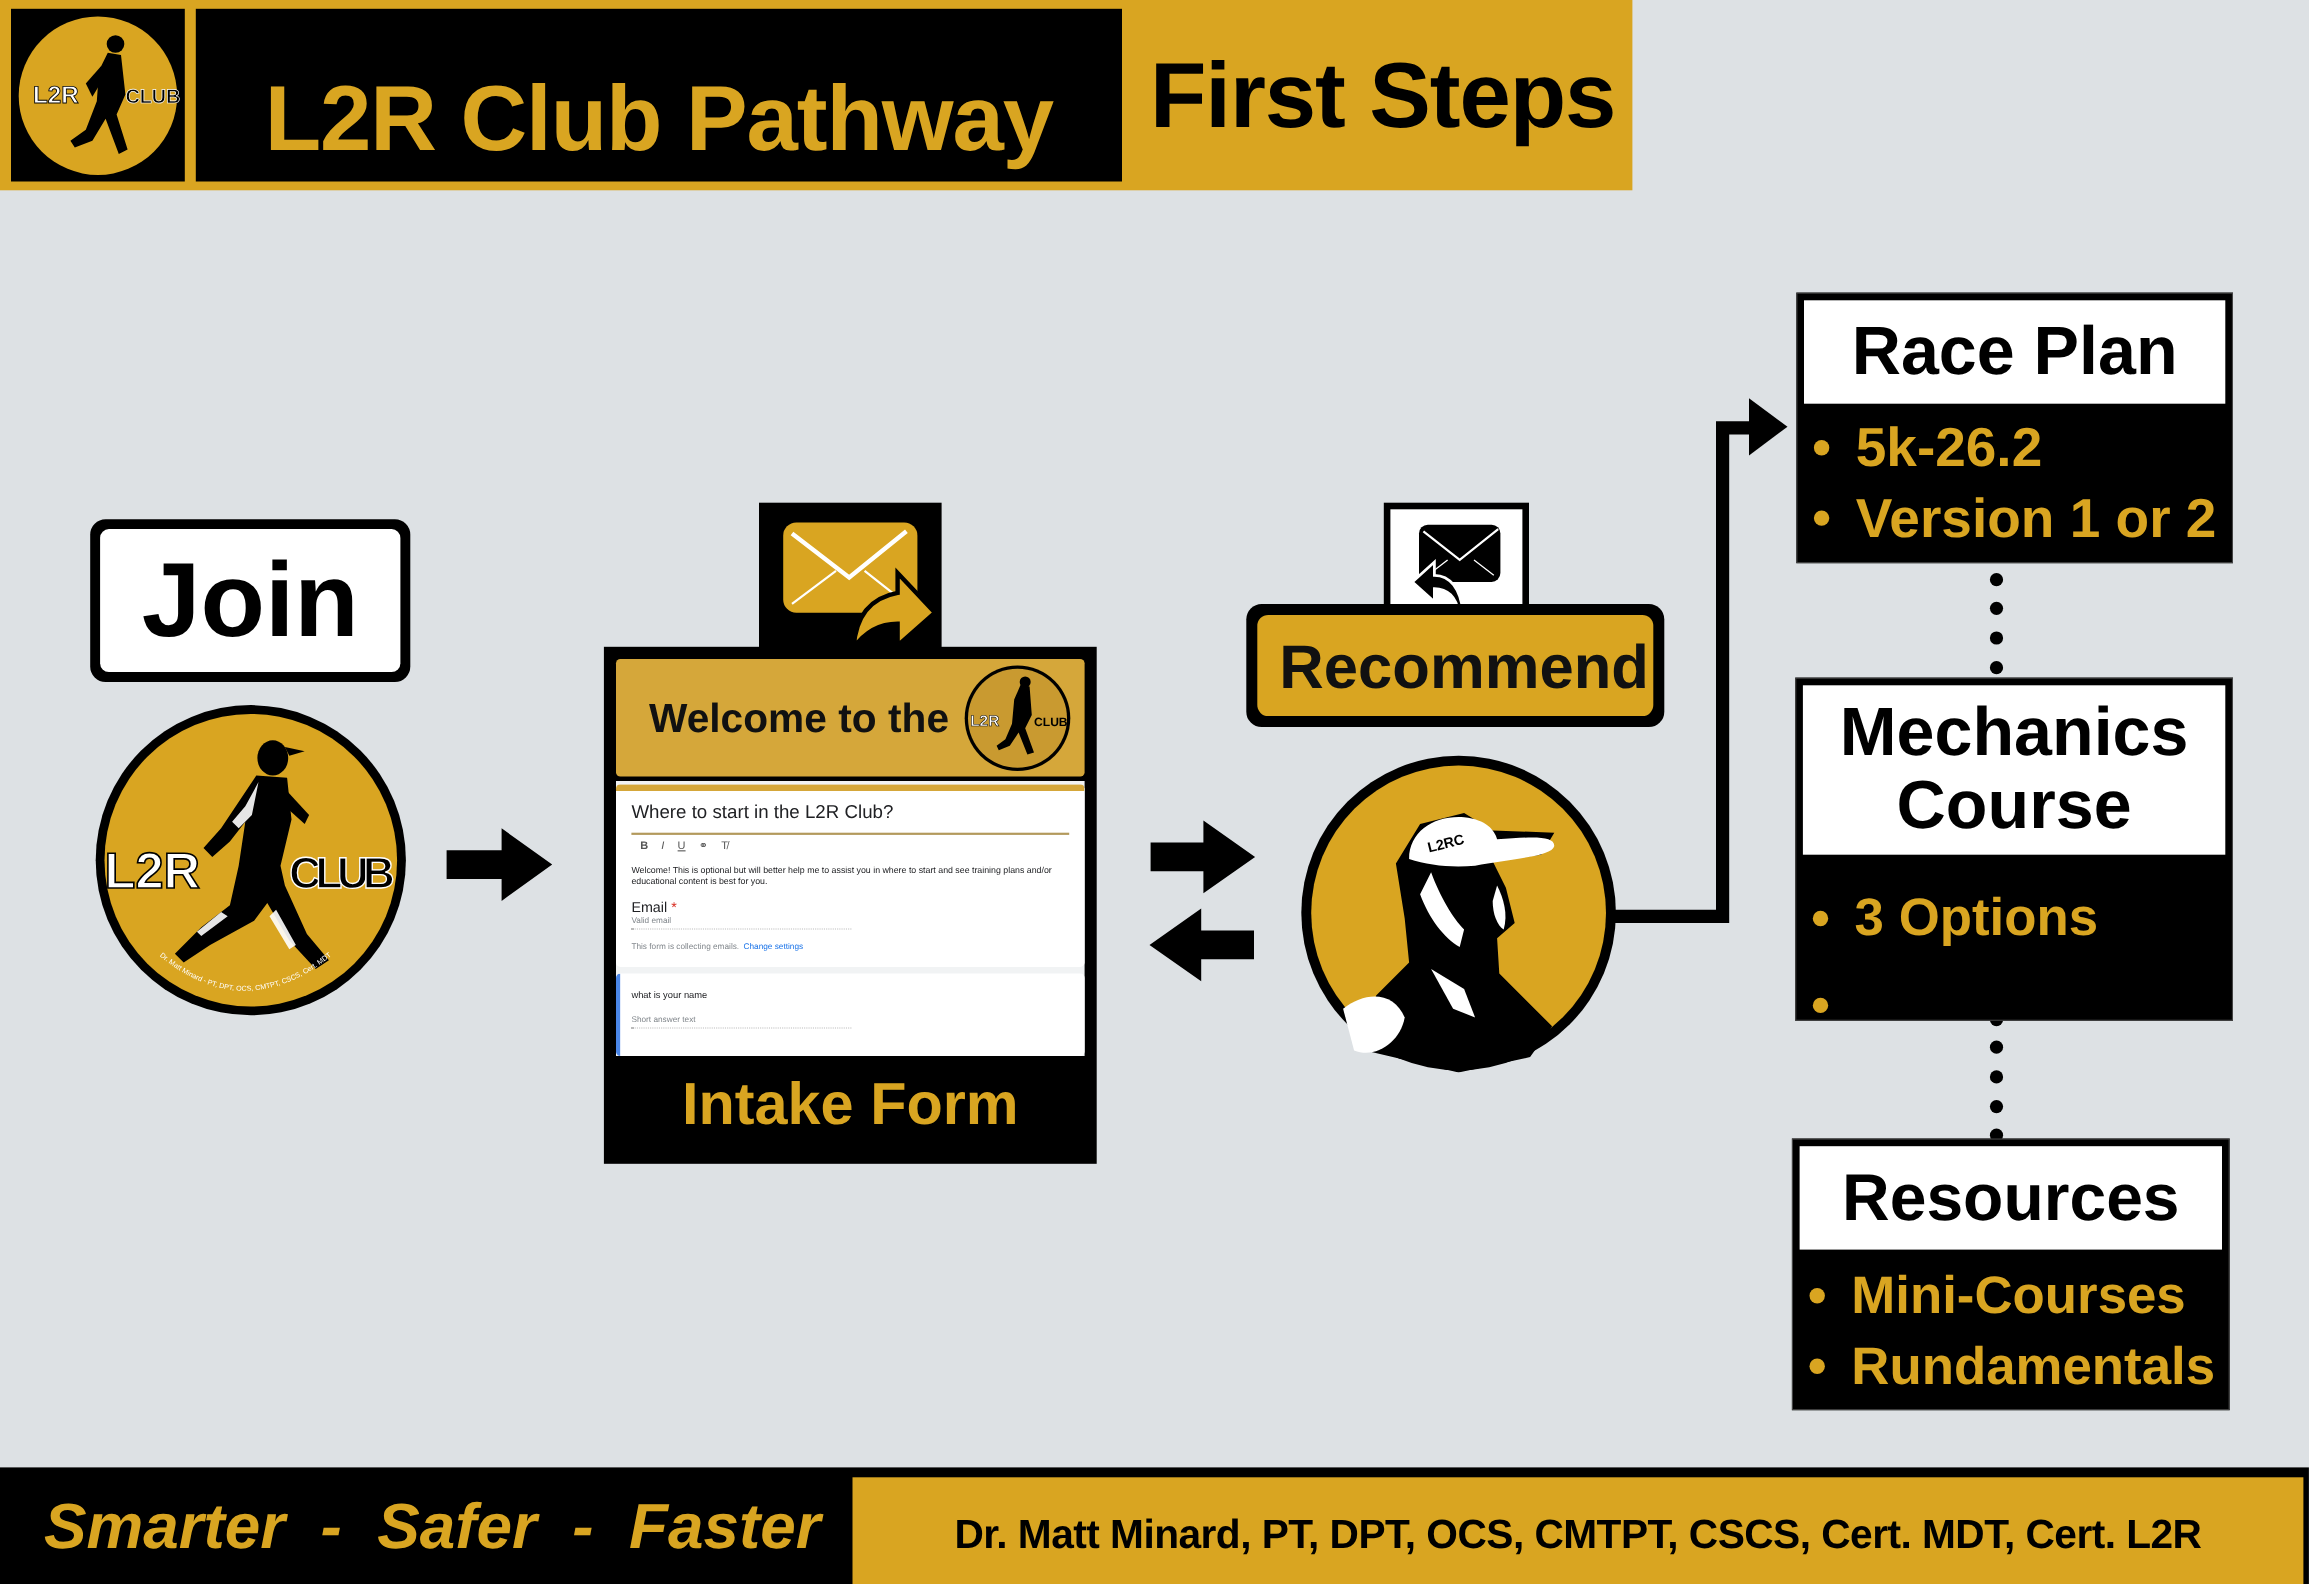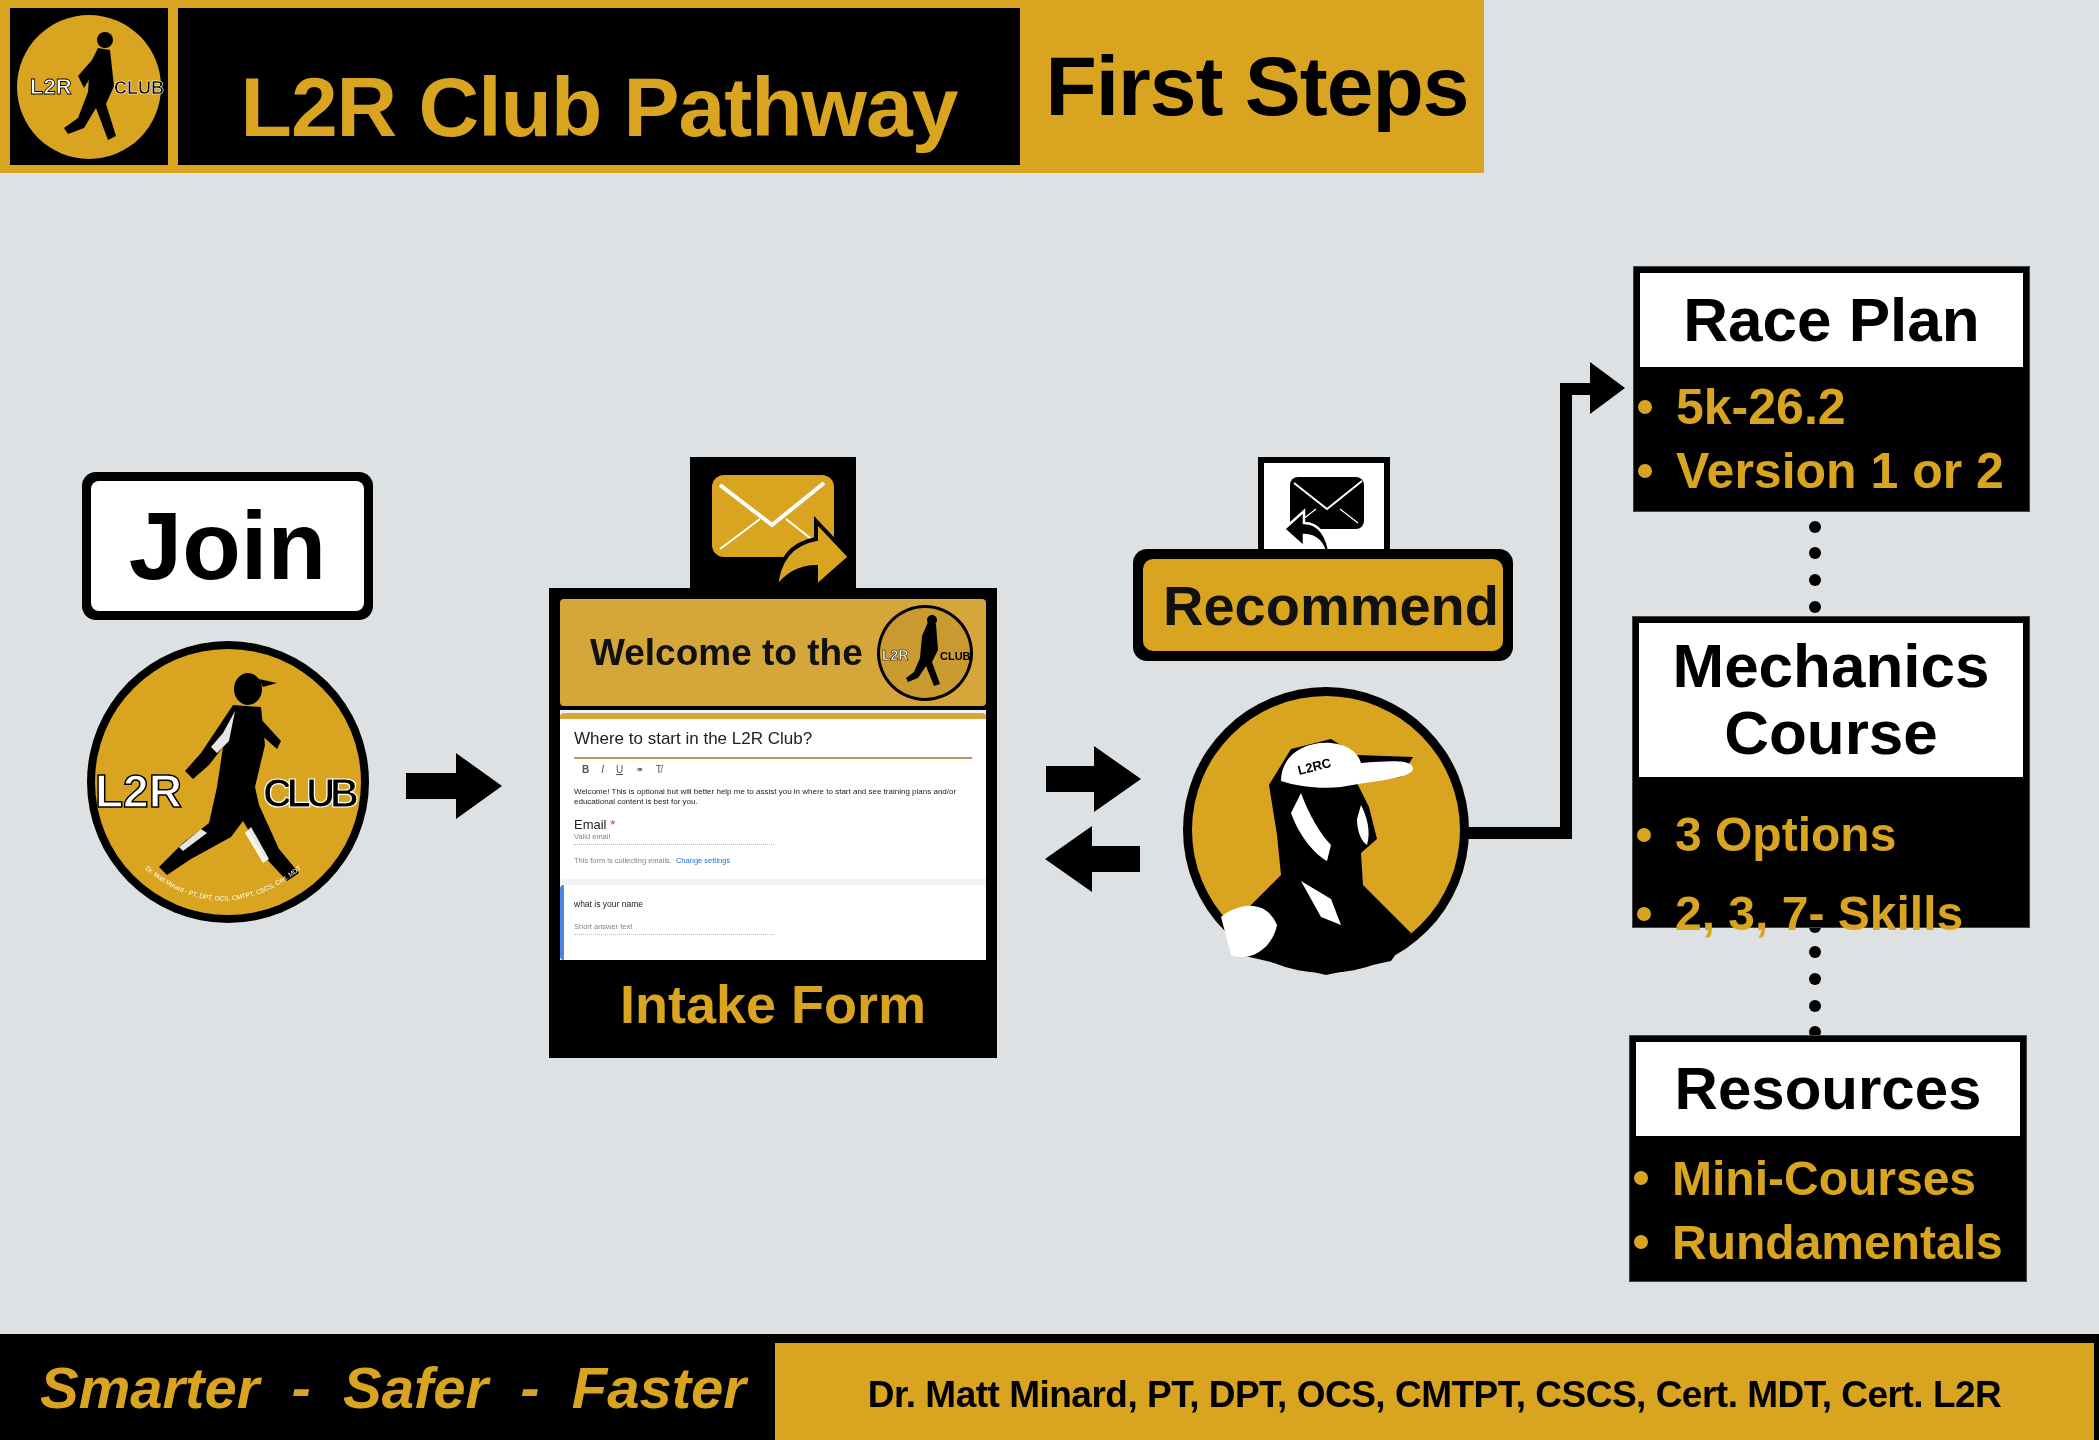--- a/index.html
+++ b/index.html
@@ -49,21 +49,21 @@
   #recommend-icon-box { left: 1258px; top: 457px; width: 132px; height: 100px; background: #000; }
   #recommend-icon-inner { position: absolute; left: 6px; top: 6px; right: 6px; bottom: 0; background: #fff; }
   #recommend-pill { left: 1133px; top: 549px; width: 380px; height: 112px; background: #000; border-radius: 14px; }
   #recommend-pill-inner { position: absolute; left: 10px; top: 10px; right: 10px; bottom: 10px; background: #d9a521; border-radius: 10px;
     display: flex; align-items: center; justify-content: center; font-weight: bold; font-size: 56px; color: #111; padding-left: 16px; }
 
   
   .step-box { position: absolute; background: #000; border: 1px solid #444; }
   .step-head { position: absolute; left: 6px; top: 6px; right: 6px; background: #fff; display: flex; align-items: center; justify-content: center;
     text-align: center; font-weight: bold; color: #000; line-height: 1.08; }
-  .step-list { position: absolute; left: 0; right: 0; list-style: none; margin: 0; padding: 0 0 0 4px; }
+  .step-list { position: absolute; left: 0; right: 0; list-style: none; margin: 0; padding: 0 0 0 15px; }
   .step-list li { color: #d9a521; font-weight: bold; display: flex; align-items: center; white-space: nowrap; }
   .step-list li .bullet { display: inline-block; width: 14px; height: 14px; border-radius: 50%; background: #d9a521; margin-right: 24px; flex: none; }
 
   #race-box { left: 1633px; top: 266px; width: 395px; height: 244px; }
   #race-box .step-head { height: 94px; font-size: 62px; }
   #race-box .step-list { top: 108px; }
   #race-box .step-list li { height: 64px; font-size: 50px; }
 
   #mech-box { left: 1632px; top: 616px; width: 396px; height: 310px; }
   #mech-box .step-head { height: 154px; font-size: 62px; }
@@ -240,21 +240,20 @@
   <div class="step-head">
     <span><span>Mechanics</span><br><span>Course</span></span>
   </div>
   <ul class="step-list">
     <li>
         <span class="bullet"></span>
         <span>3 Options</span>
       </li>
     <li>
         <span class="bullet"></span>
-        <span>2, 3, 7- Skills</span>
       </li>
   </ul>
 </div>
 
 <div class="step-box" id="res-box">
   <div class="step-head">Resources</div>
   <ul class="step-list">
     <li>
         <span class="bullet"></span>
         <span>Mini-Courses</span>

